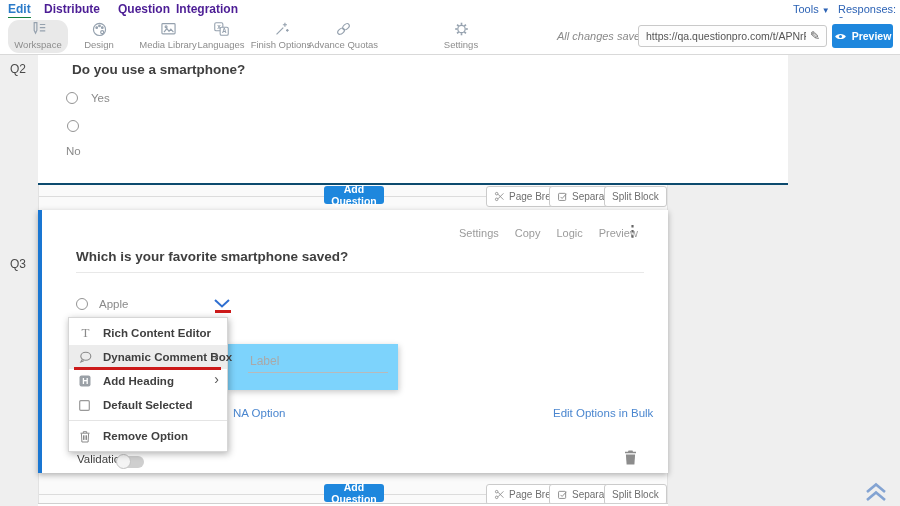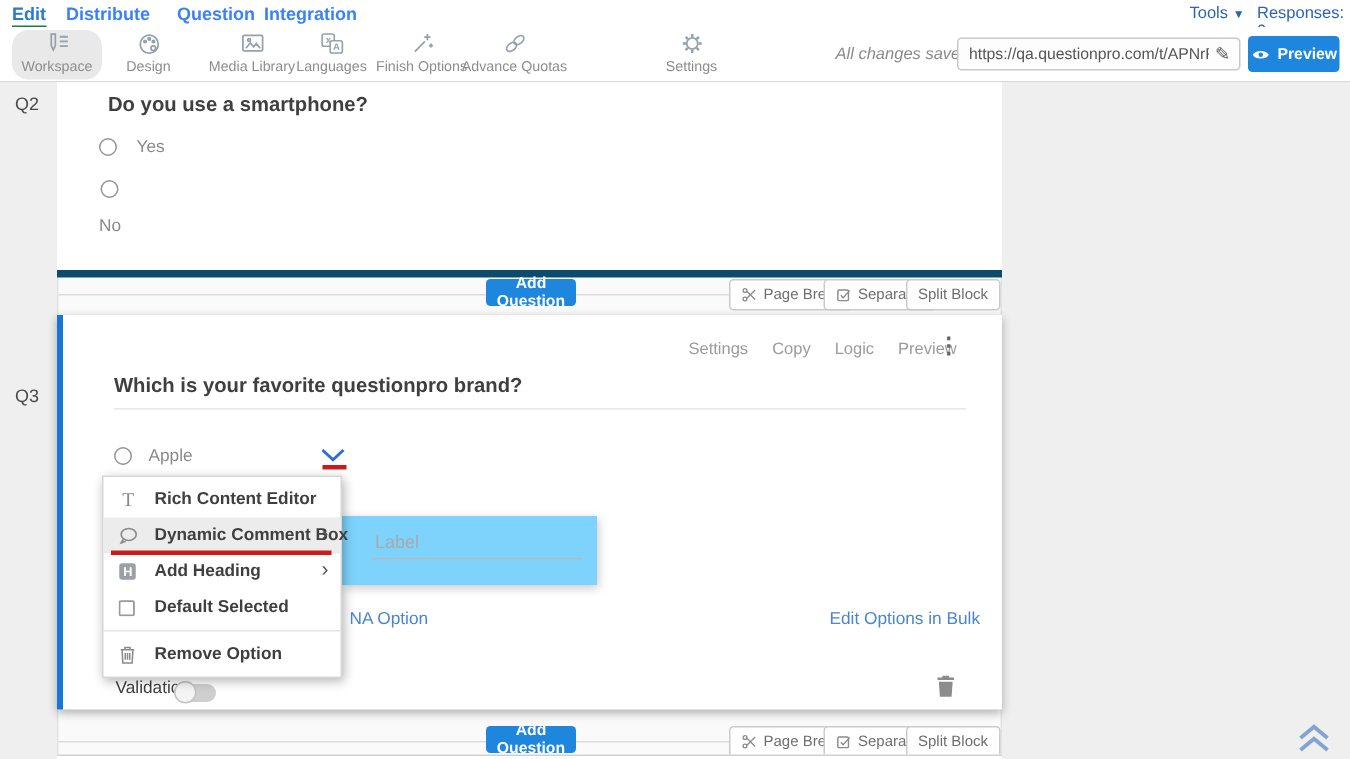--- a/index.html
+++ b/index.html
@@ -1,21 +1,21 @@
 <!DOCTYPE html>
 <html><head>
 <meta charset="utf-8">
 <style>
   html,body{margin:0;padding:0;background:#fff;}
   .app{position:relative;width:900px;height:506px;overflow:hidden;background:#fff;
        font-family:"Liberation Sans",sans-serif;-webkit-font-smoothing:antialiased;}
   .abs{position:absolute;}
   
   .topnav{position:absolute;top:0;left:0;width:900px;height:18px;background:#fff;}
-  .navitem{font-size:12px;font-weight:700;color:#3b82f6;text-decoration:none;cursor:pointer;}
+  .navitem{font-size:12px;font-weight:700;color:#4c1d95;text-decoration:none;cursor:pointer;}
   .navitem.active{color:#2b7bc9;border-bottom:2px solid #15803d;padding-bottom:1px;}
   .navright{font-size:11px;font-weight:400;color:#2d63b5;}
   
   .toolbar{position:absolute;top:18px;left:0;width:900px;height:37px;background:#fff;border-bottom:1px solid #d9d9d9;box-sizing:border-box;}
   .tab{position:absolute;top:2px;height:33px;display:flex;flex-direction:column;align-items:center;justify-content:flex-start;cursor:pointer;}
   .tab .ticon{height:18px;display:flex;align-items:center;justify-content:center;}
   .tab .tlabel{font-size:9.5px;color:#8d8d8d;margin-top:1px;white-space:nowrap;}
   .tab.active{background:#e9e9e9;}
   .urlbox{position:absolute;display:flex;align-items:center;border:1px solid #c9c9c9;border-radius:3px;background:#fdfdfd;box-sizing:border-box;}
   .urlbox input{border:0;outline:0;background:transparent;font-size:10.5px;color:#555;flex:1;padding:0 4px 0 7px;font-family:"Liberation Sans",sans-serif;}
@@ -172,21 +172,21 @@
           </svg>
       </span>
       <span>Preview</span>
     </button>
   </div>
 
   <div class="content">
     <div class="qcol"></div>
 
     <span class="qnum" style="left:10px;top:7px;">Q2</span>
-    <div class="card" style="left:38px;top:0;width:630px;height:130px;border-bottom:5px solid #0c4a6e;box-sizing:border-box;">
+    <div class="card" style="left:38px;top:0;width:750px;height:130px;border-bottom:2px solid #0c4a6e;box-sizing:border-box;">
       <div class="qtitle" style="position:absolute;left:34px;top:7px;">Do you use a smartphone?</div>
       <div style="position:absolute;left:28px;top:37px;display:flex;align-items:center;gap:13px;">
         <span class="radio"></span>
         <span class="optlabel">Yes</span>
       </div>
       <div style="position:absolute;left:28px;top:65px;display:flex;align-items:center;gap:13px;flex-direction:column;">
         <span class="radio"></span>
         <span class="optlabel">No</span>
       </div>
     </div>
@@ -222,21 +222,21 @@
     <div class="card" style="left:38px;top:155px;width:630px;height:263px;border-left:4px solid #1976d2;box-shadow:0 2px 6px rgba(0,0,0,.3);box-sizing:border-box;">
 
       <div class="qlinks" style="left:417px;top:17px;">
         <span>Settings</span>
         <span>Copy</span>
         <span>Logic</span>
         <span>Preview</span>
       </div>
       <span class="dots abs" style="left:583px;top:13px;">⋮</span>
 
-      <div class="qtitle" style="position:absolute;left:34px;top:39px;">Which is your favorite questionpro brand?</div>
+      <div class="qtitle" style="position:absolute;left:34px;top:39px;">Which is your favorite smartphone saved?</div>
       <div class="hline" style="left:34px;top:62px;width:568px;border-color:#e8e8e8;"></div>
 
       <div style="position:absolute;left:34px;top:88px;display:flex;align-items:center;gap:11px;">
         <span class="radio"></span>
         <span class="optlabel">Apple</span>
       </div>
       <span class="abs" style="left:172px;top:89px;cursor:pointer;display:flex;">
         <svg width="16" height="9" viewBox="0 0 16 9" fill="none" stroke="#2f6fd1" stroke-width="2">
             <polyline points="1,1 8,7.5 15,1"></polyline>
           </svg>

